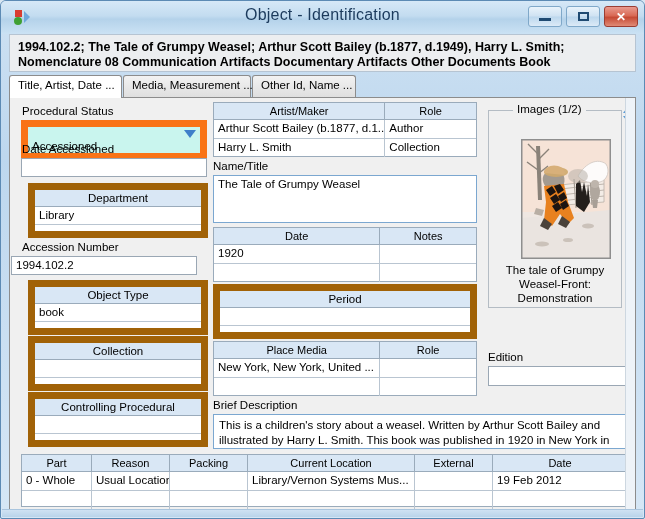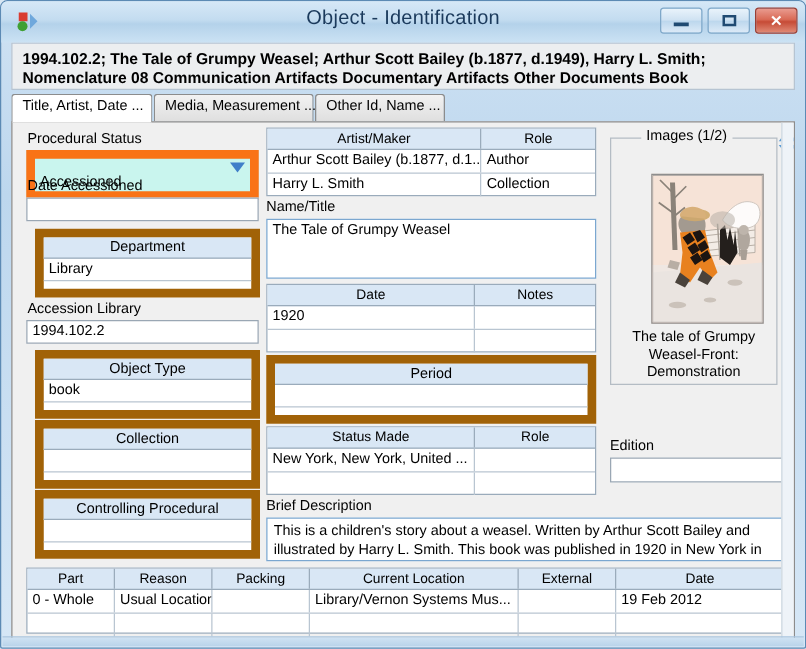--- a/index.html
+++ b/index.html
@@ -228,22 +228,22 @@
 
     <div class="lbl" style="position:absolute;left:12px;top:45px;">Date Accessioned</div>
     <div class="txt" style="position:absolute;left:11px;top:60px;width:186px;height:19px;"></div>
 
     <div class="listbox" style="position:absolute;left:18px;top:85px;width:180px;height:55px;">
       <div class="lhdr">Department</div>
       <div class="lrow">Library</div>
       <div class="lrow"></div>
     </div>
 
-    <div class="lbl" style="position:absolute;left:12px;top:143px;">Accession Library</div>
-    <div class="txt" style="position:absolute;left:11px;top:158px;width:186px;height:19px;">1994.102.2</div>
+    <div class="lbl" style="position:absolute;left:12px;top:143px;">Accession Number</div>
+    <div class="txt" style="position:absolute;left:1px;top:158px;width:186px;height:19px;">1994.102.2</div>
 
     <div class="listbox" style="position:absolute;left:18px;top:182px;width:180px;height:55px;">
       <div class="lhdr">Object Type</div>
       <div class="lrow">book</div>
       <div class="lrow"></div>
     </div>
 
     <div class="listbox" style="position:absolute;left:18px;top:238px;width:180px;height:55px;">
       <div class="lhdr">Collection</div>
       <div class="lrow"></div>
@@ -290,21 +290,21 @@
     </div>
 
     <div class="listbox" style="position:absolute;left:203px;top:186px;width:264px;height:55px;">
       <div class="lhdr">Period</div>
       <div class="lrow"></div>
       <div class="lrow"></div>
     </div>
 
     <div class="grid" style="position:absolute;left:203px;top:243px;width:264px;height:55px;">
       <div class="hdr">
-        <div style="width:167px;">Status Made</div>
+        <div style="width:167px;">Place Media</div>
         <div style="width:96px;">Role</div>
       </div>
       <div class="row">
         <div style="width:167px;">New York, New York, United ...</div>
         <div style="width:96px;"></div>
       </div>
       <div class="row">
         <div style="width:167px;"></div>
         <div style="width:96px;"></div>
       </div>

